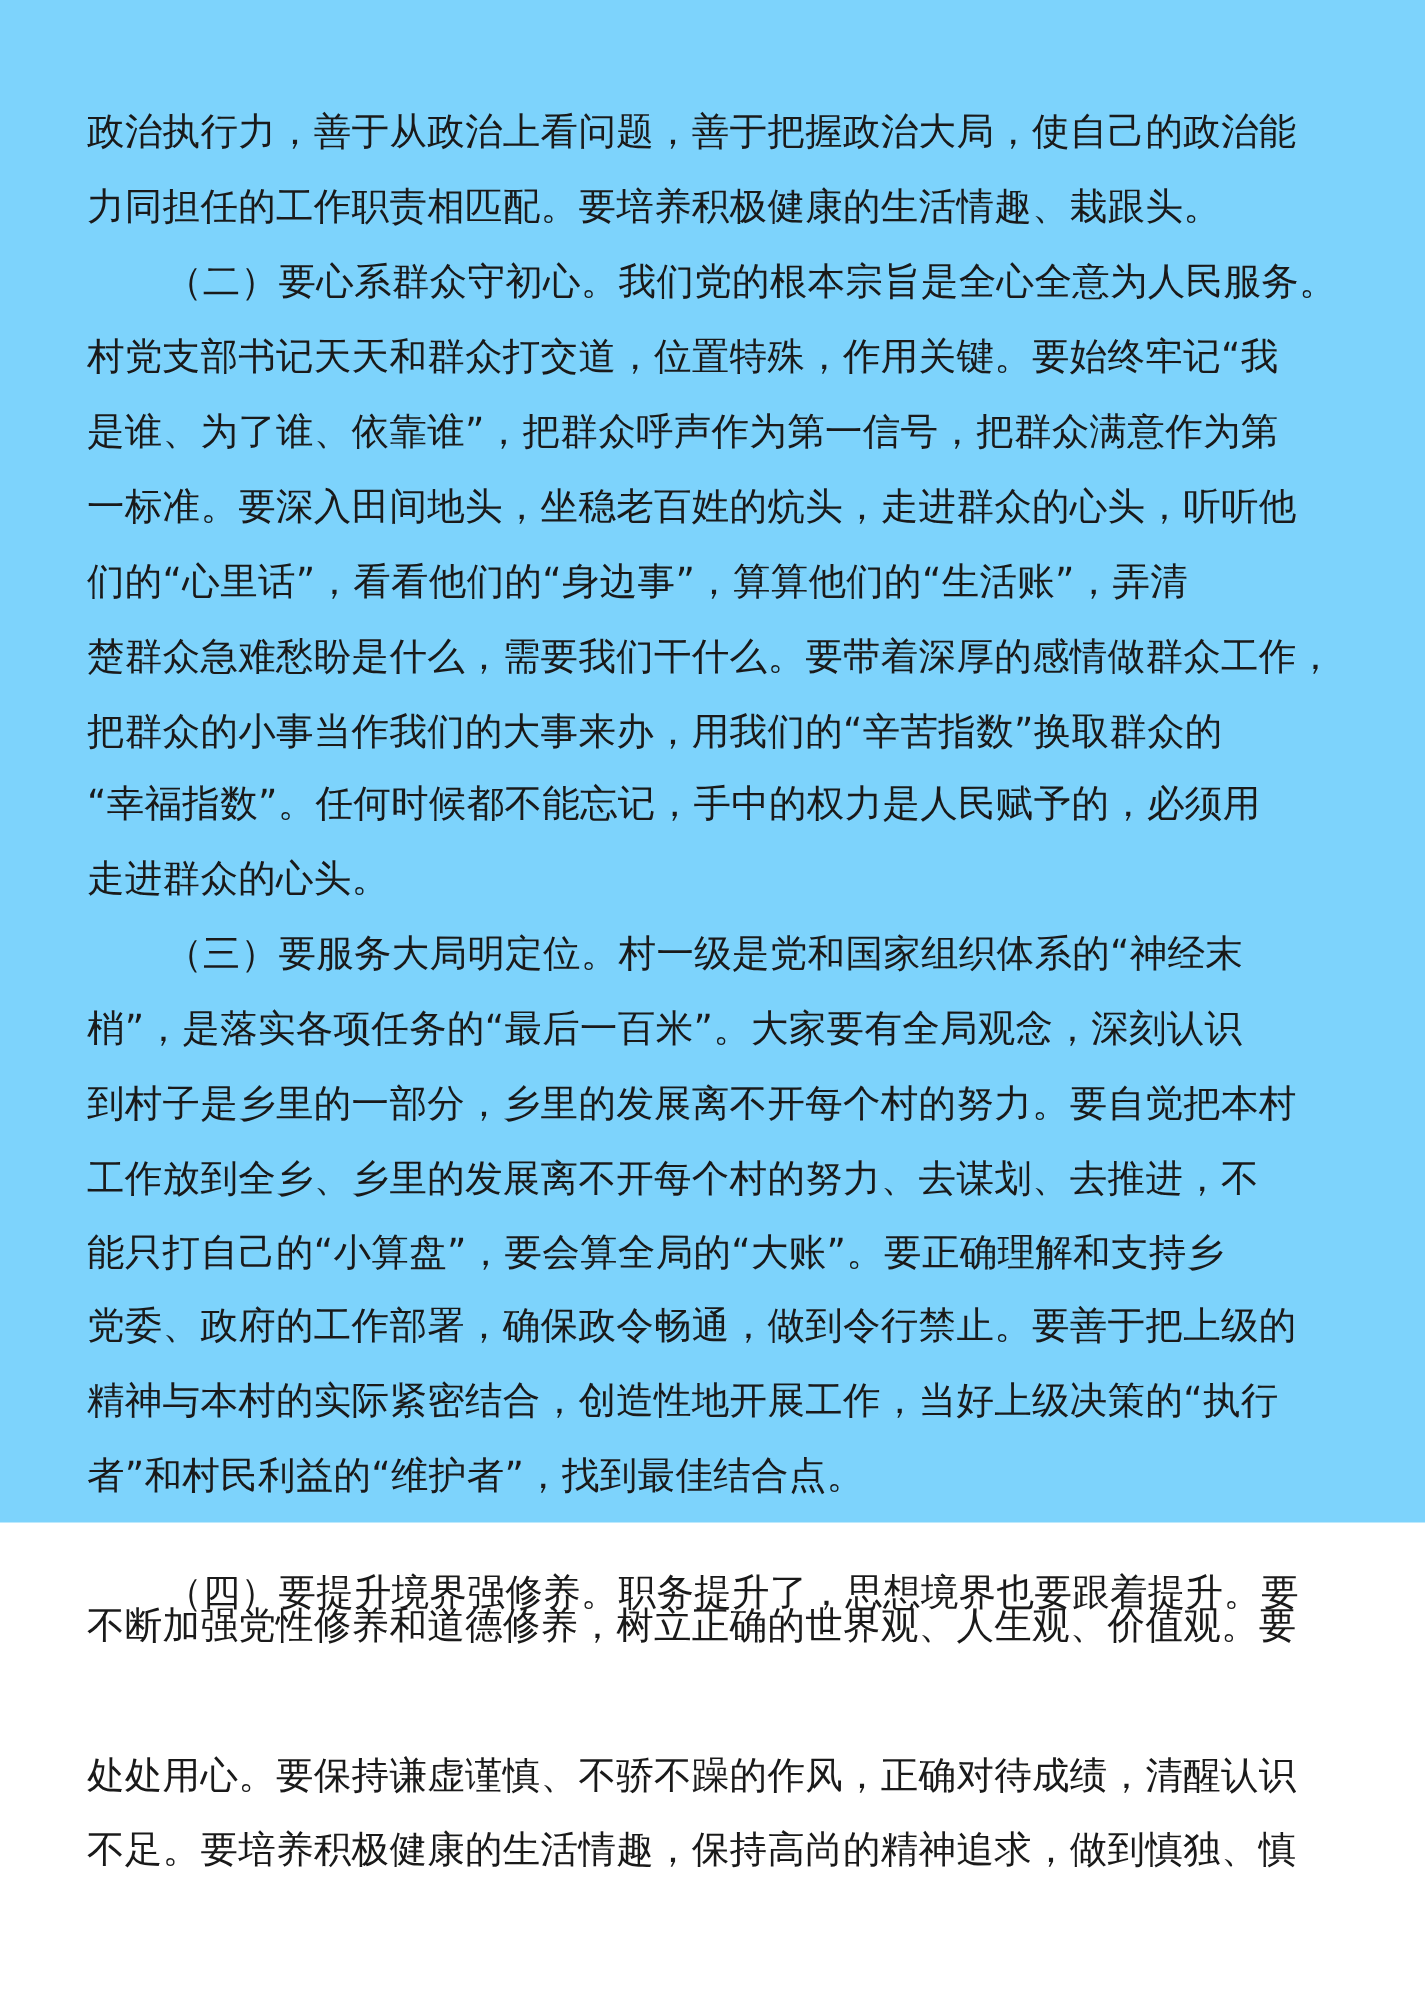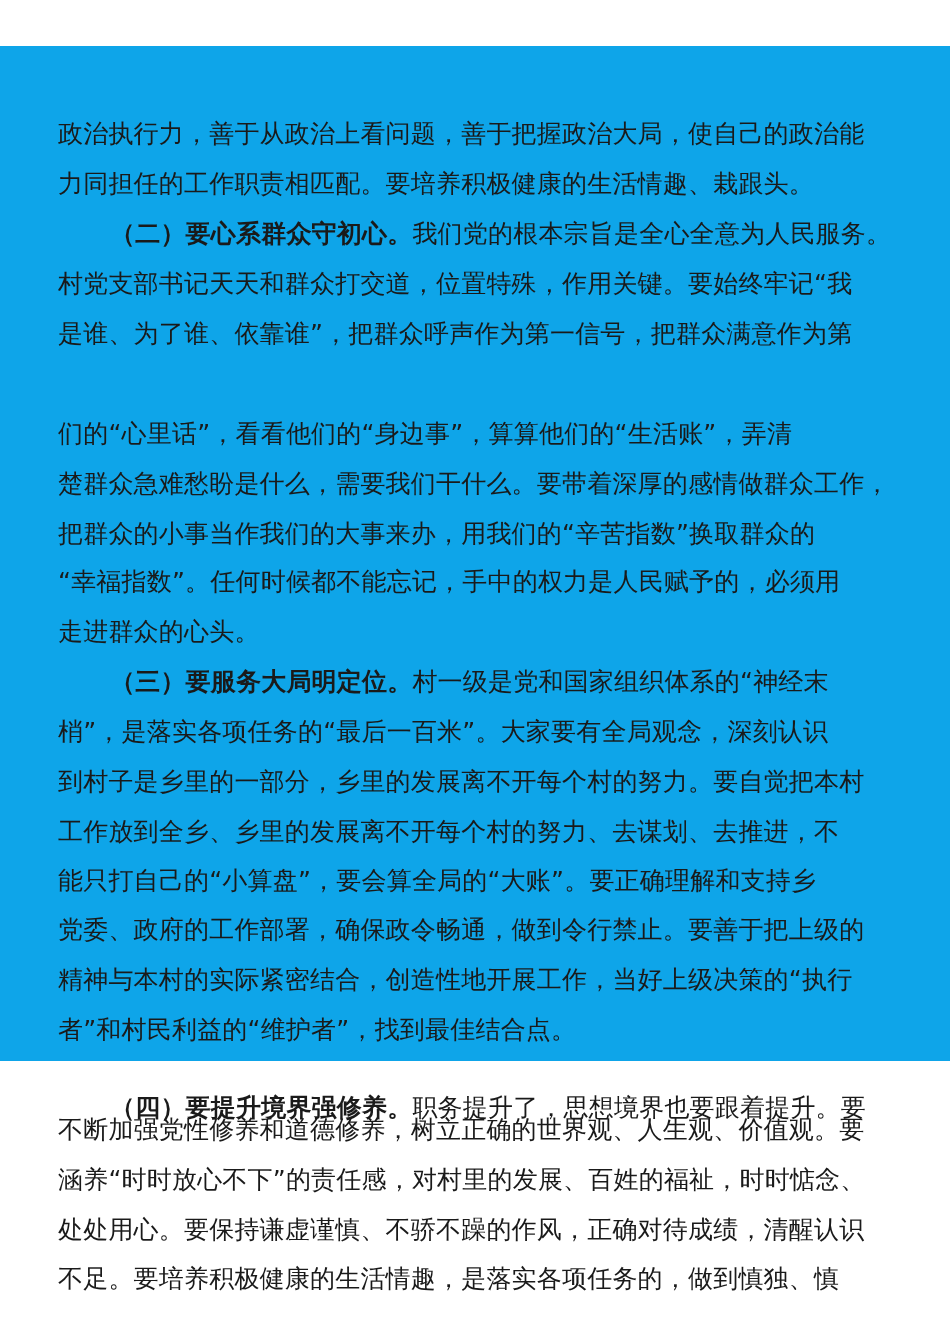--- a/index.html
+++ b/index.html
@@ -13,35 +13,34 @@
       position: relative;
       overflow: hidden;
       font-family: "DejaVu Sans", "Liberation Sans", sans-serif;
       color: #1a1a1a;
     }
     .page {
       position: absolute;
       left: 0; top: 0;
       width: 950px;
       height: 1015px;
-      background: #0ea5e9;
-      margin-top: 46px;
+      background: #7dd3fc;
     }
     .line {
       position: absolute;
       left: 58px;
       width: 840px;
       height: 50px;
       line-height: 50px;
       font-size: 25px;
       white-space: nowrap;
       letter-spacing: 0.2px;
     }
     .line.indent { left: 110px; width: 790px; }
-    .heading-bold { font-weight: bold; text-align: right; }
+    .heading-bold { font-weight: normal; text-align: right; }
   </style>
 </head>
 <body>
 
 <div class="page">
 
   <div class="line" style="top:63px">
     <span>政治执行力，善于从政治上看问题，善于把握政治大局，使自己的政治能</span>
   </div>
   <div class="line" style="top:113px">
@@ -49,20 +48,23 @@
   </div>
 
   <div class="line indent" style="top:163px">
     <span class="heading-bold">（二）要心系群众守初心。</span><span>我们党的根本宗旨是全心全意为人民服务。</span>
   </div>
   <div class="line" style="top:213px">
     <span>村党支部书记天天和群众打交道，位置特殊，作用关键。要始终牢记“我</span>
   </div>
   <div class="line" style="top:263px">
     <span>是谁、为了谁、依靠谁”，把群众呼声作为第一信号，把群众满意作为第</span>
+  </div>
+  <div class="line" style="top:313px">
+    <span>一标准。要深入田间地头，坐稳老百姓的炕头，走进群众的心头，听听他</span>
   </div>
   <div class="line" style="top:363px">
     <span>们的“心里话”，看看他们的“身边事”，算算他们的“生活账”，弄清</span>
   </div>
   <div class="line" style="top:413px">
     <span>楚群众急难愁盼是什么，需要我们干什么。要带着深厚的感情做群众工作，</span>
   </div>
   <div class="line" style="top:463px">
     <span>把群众的小事当作我们的大事来办，用我们的“辛苦指数”换取群众的</span>
   </div>
@@ -97,23 +99,20 @@
   <div class="line" style="top:959px">
     <span>者”和村民利益的“维护者”，找到最佳结合点。</span>
   </div>
 
   <div class="line indent" style="top:1037px">
     <span class="heading-bold">（四）要提升境界强修养。</span><span>职务提升了，思想境界也要跟着提升。要</span>
   </div>
   <div class="line" style="top:1059px">
     <span>不断加强党性修养和道德修养，树立正确的世界观、人生观、价值观。要</span>
   </div>
-  <div class="line" style="top:1109px">
-    <span>涵养“时时放心不下”的责任感，对村里的发展、百姓的福祉，时时惦念、</span>
-  </div>
   <div class="line" style="top:1159px">
     <span>处处用心。要保持谦虚谨慎、不骄不躁的作风，正确对待成绩，清醒认识</span>
   </div>
   <div class="line" style="top:1208px">
-    <span>不足。要培养积极健康的生活情趣，是落实各项任务的，做到慎独、慎</span>
+    <span>不足。要培养积极健康的生活情趣，保持高尚的精神追求，做到慎独、慎</span>
   </div>
 
 </div>
 
 </body></html>

